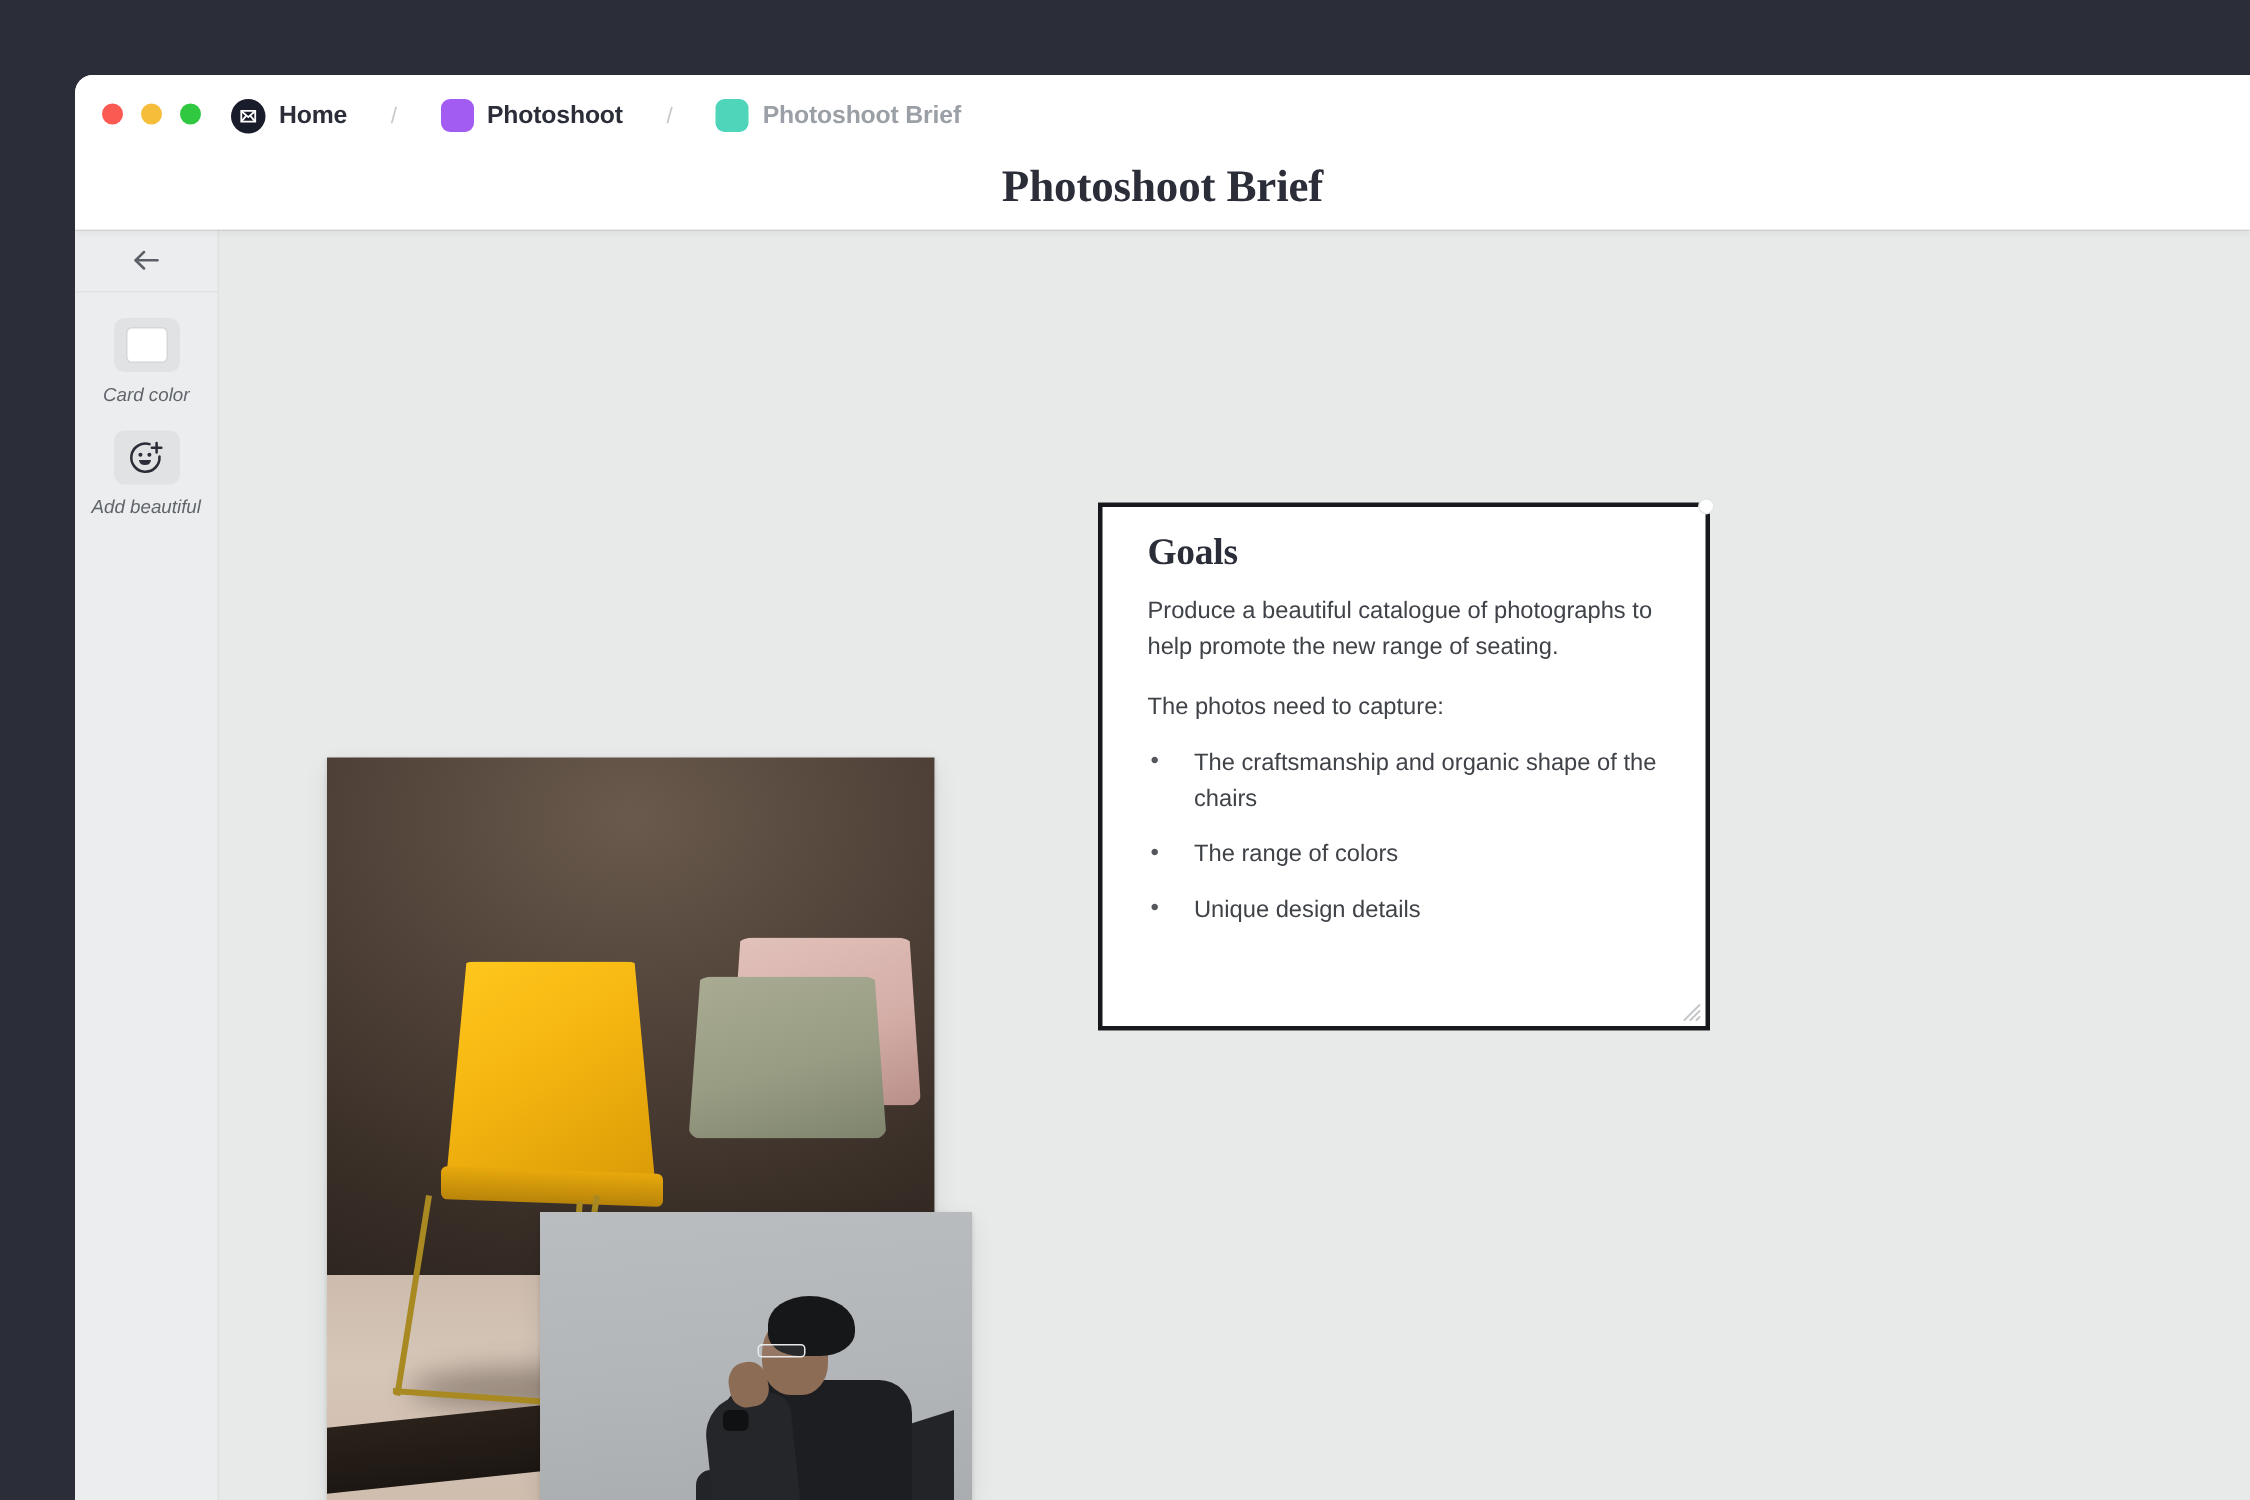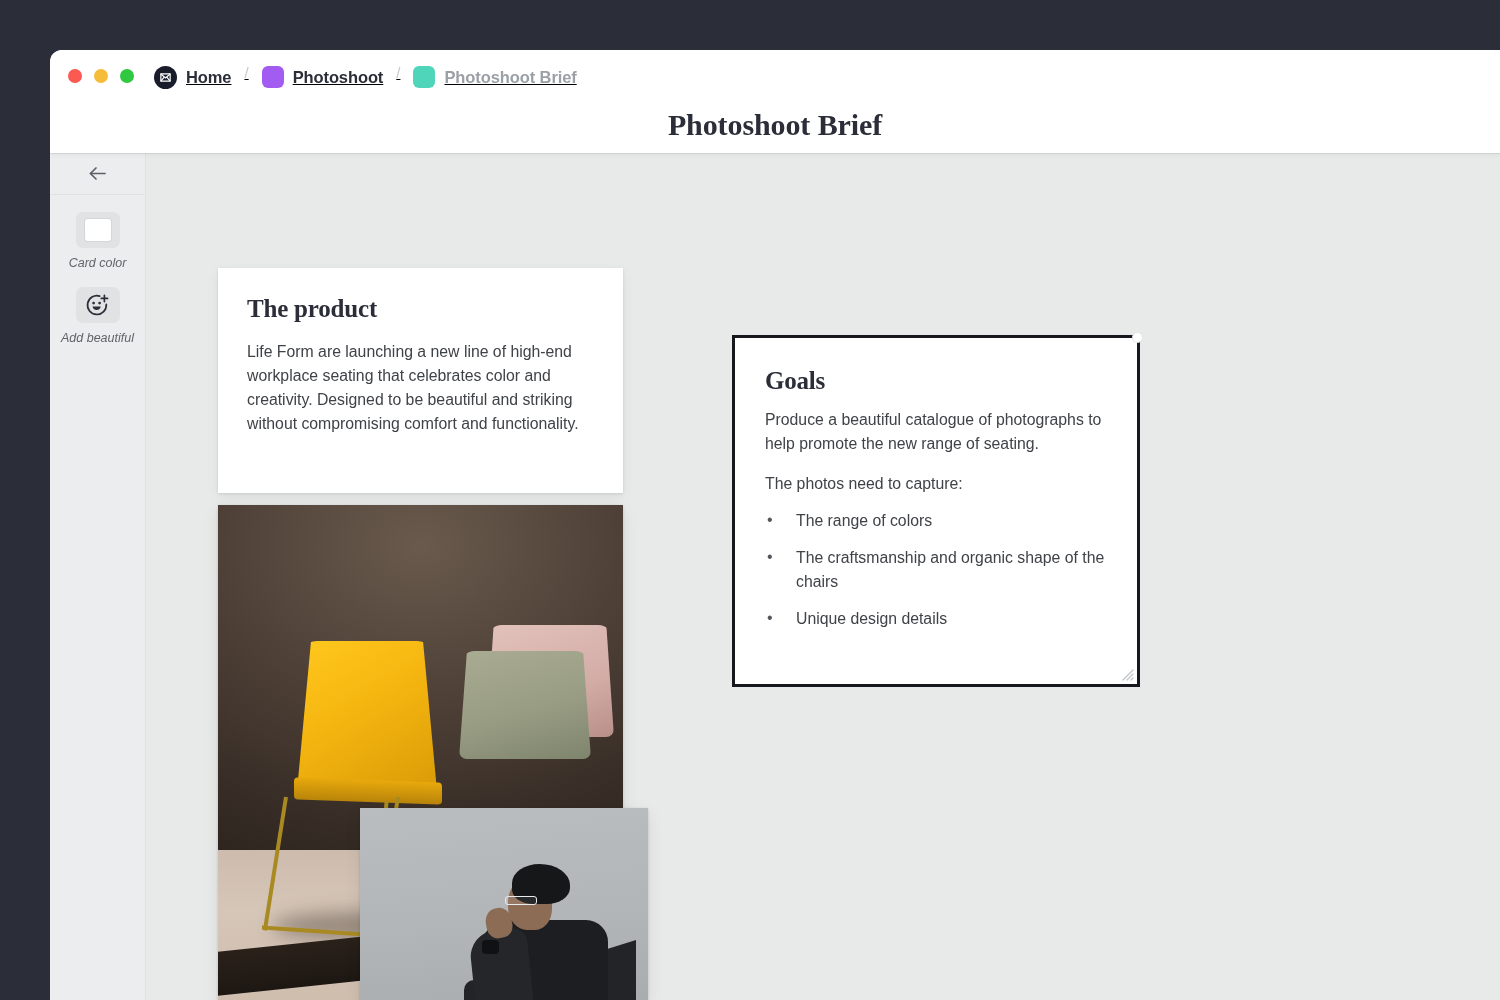--- a/index.html
+++ b/index.html
@@ -54,23 +54,23 @@
   }
   .light.red    { background: #fb5a52; }
   .light.yellow { background: #f6bd3b; }
   .light.green  { background: #2fc840; }
 
   .breadcrumb {
     position: absolute;
     left: 104px;
     top: 14px;
     display: flex;
-    gap: 0px;
+    align-items: center;
+    gap: 16px;
     height: 26px;
-    text-decoration: underline;
   }
 
   .crumb {
     display: flex;
     align-items: center;
     gap: 9px;
     height: 26px;
   }
 
   .crumb-label {
@@ -222,21 +222,21 @@
     color: #3f4247;
   }
 
   
   .card-goals {
     left: 586px;
     top: 182px;
     width: 408px;
     height: 352px;
     border: 3px solid #17181d;
-    padding: 29px 30px 0 30px;
+    padding: 17px 30px 0 30px;
     z-index: 6;
   }
 
   .goals-p {
     margin-top: 13px;
     font-size: 15.8px;
     line-height: 1.52;
     color: #3f4247;
   }
   .goals-p.tight { margin-top: 16px; }
@@ -574,24 +574,20 @@
             <path d="M19.4 2.3v6.3M16.25 5.45h6.3" stroke="#2b2d38" stroke-width="1.7" stroke-linecap="round"></path>
           </svg>
         </span>
         <span class="tool-label">Add beautiful</span>
       </div>
 
     </aside>
 
     <main class="canvas">
 
-      <section class="card card-product">
-        <h2 class="card-heading">The product</h2>
-        <p class="card-body">Life Form are launching a new line of high-end workplace seating that celebrates color and creativity. Designed to be beautiful and striking without compromising comfort and functionality.</p>
-      </section>
 
       <figure class="photo photo-chairs">
         <span class="floor"></span>
         <span class="chair-shadow"></span>
         <span class="chair-pink"></span>
         <span class="chair-green"></span>
         <span class="chair-yellow"></span>
         <span class="chair-yellow-seat"></span>
         <span class="leg leg-l"></span>
         <span class="leg leg-r"></span>
@@ -615,22 +611,22 @@
       <section class="card card-goals">
         <span class="corner-dot"></span>
 
         <h2 class="card-heading">Goals</h2>
 
         <p class="goals-p">Produce a beautiful catalogue of photographs to help promote the new range of seating.</p>
 
         <p class="goals-p tight">The photos need to capture:</p>
 
         <ul class="goals-list">
+          <li>The craftsmanship and organic shape of the chairs</li>
           <li>The range of colors</li>
-          <li>The craftsmanship and organic shape of the chairs</li>
           <li>Unique design details</li>
         </ul>
 
         <span class="resize-handle">
           <svg width="16" height="16" viewBox="0 0 16 16">
             <path d="M15 5 L5 15 M15 9 L9 15 M15 13 L13 15" stroke="#c2c5c8" stroke-width="1.3" stroke-linecap="round"></path>
           </svg>
         </span>
       </section>
 

